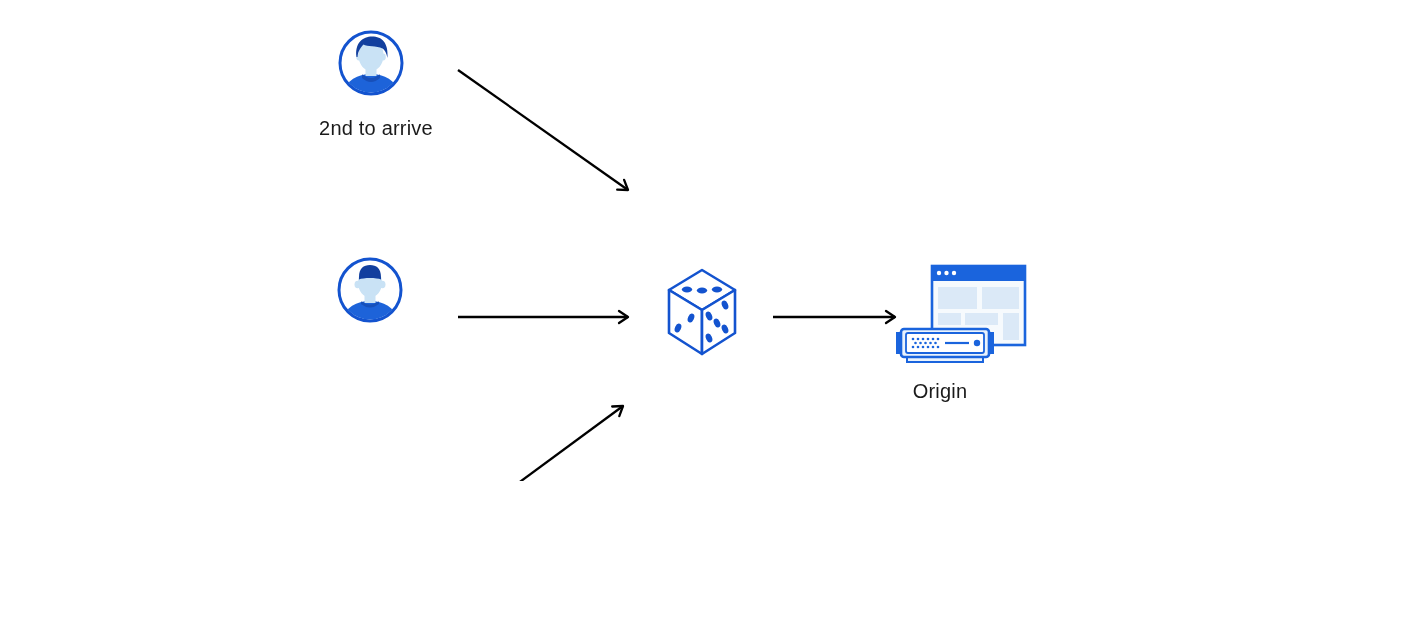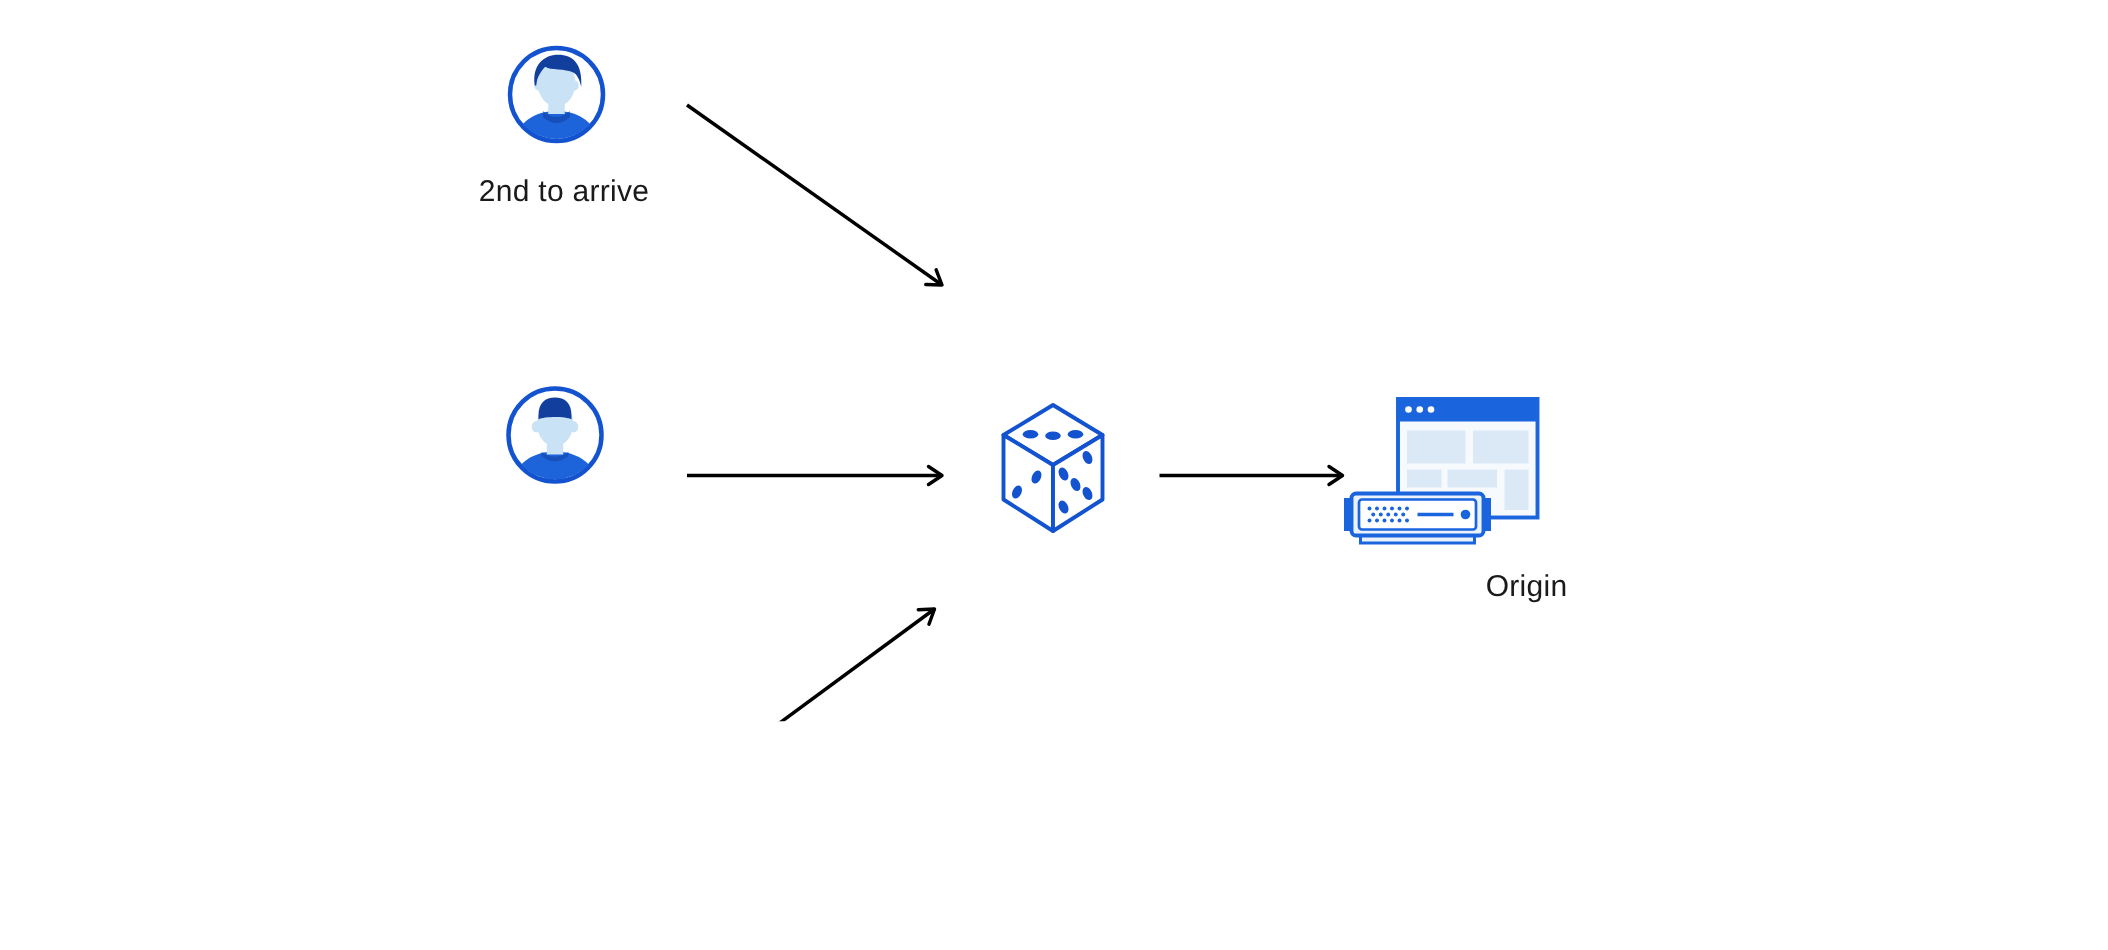--- a/index.html
+++ b/index.html
@@ -152,15 +152,15 @@
           <circle cx="25" cy="87" r="1.3"></circle>
           <circle cx="30" cy="87" r="1.3"></circle>
           <circle cx="35" cy="87" r="1.3"></circle>
           <circle cx="40" cy="87" r="1.3"></circle>
           <circle cx="45" cy="87" r="1.3"></circle>
       </g>
       <line x1="52" y1="83" x2="76" y2="83" stroke="#1a64dd" stroke-width="2.2"></line>
       <circle cx="84" cy="83" r="3.2" fill="#1a64dd"></circle>
     </svg>
   </div>
-  <div class="label" style="left:885px;top:379px;text-align:right;">Origin</div>
+  <div class="label" style="left:860px;top:379px;">Origin</div>
 
 </div>
 
 </body></html>

